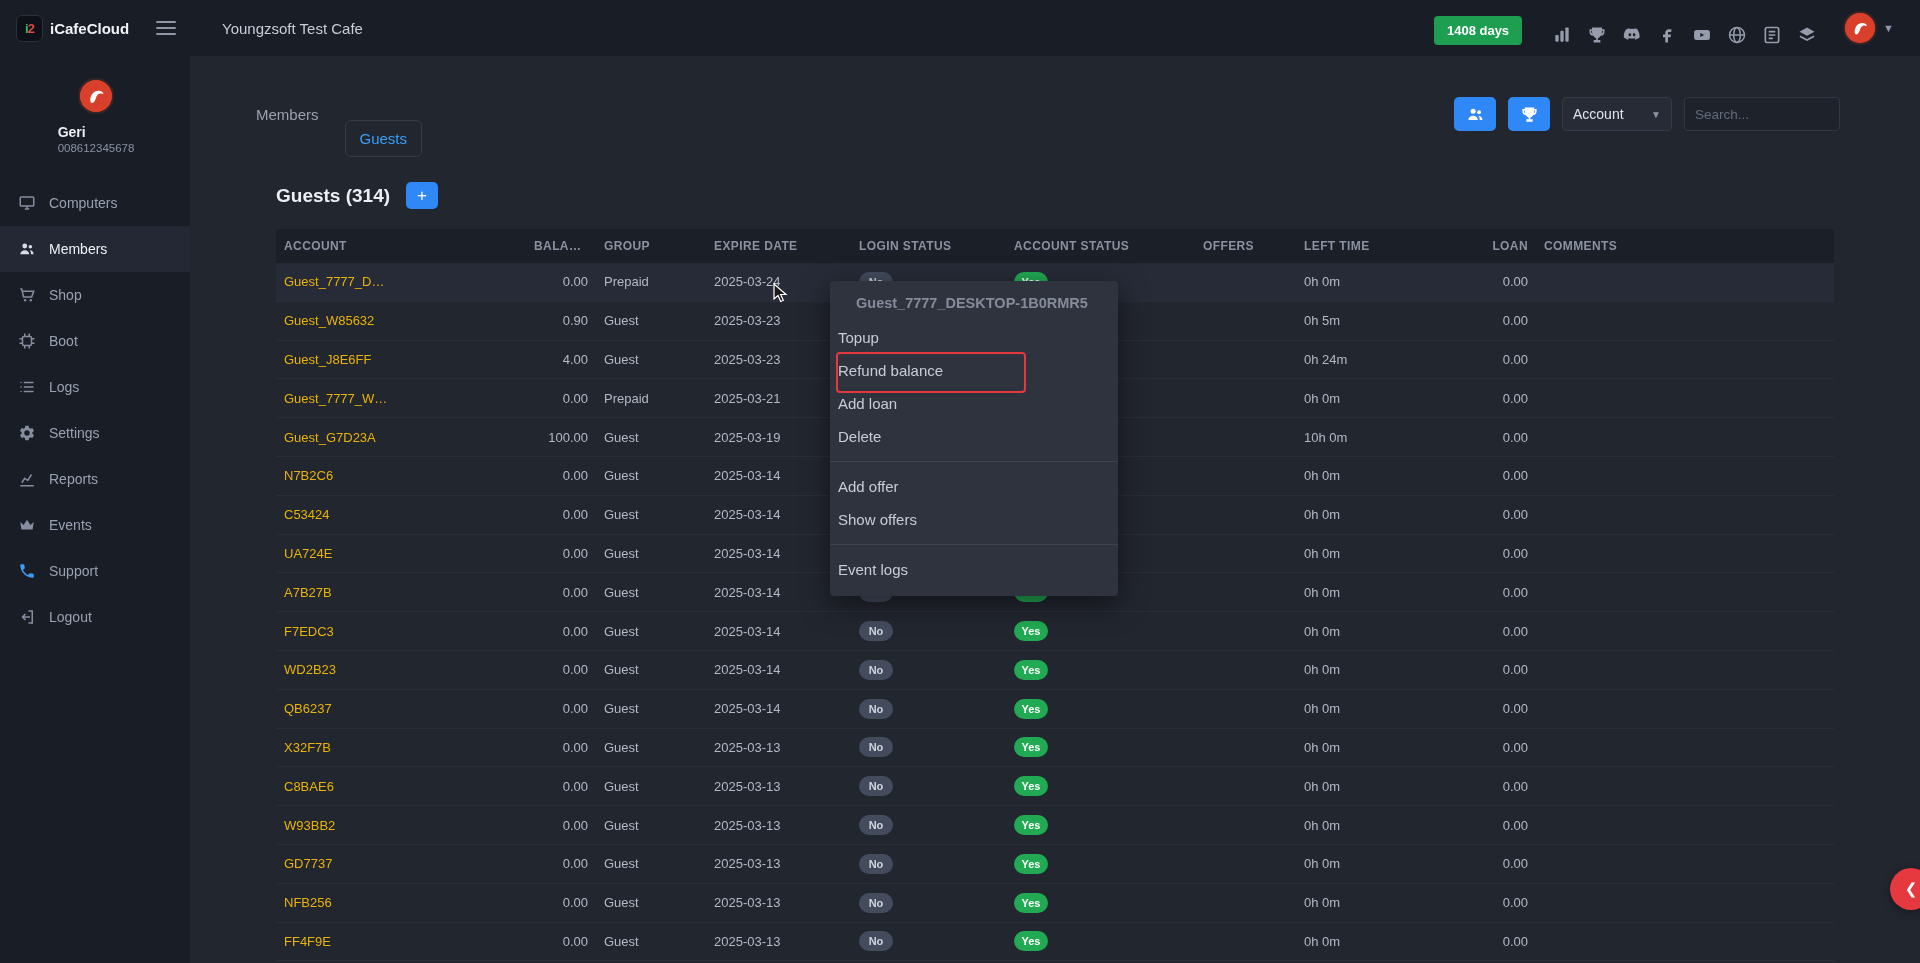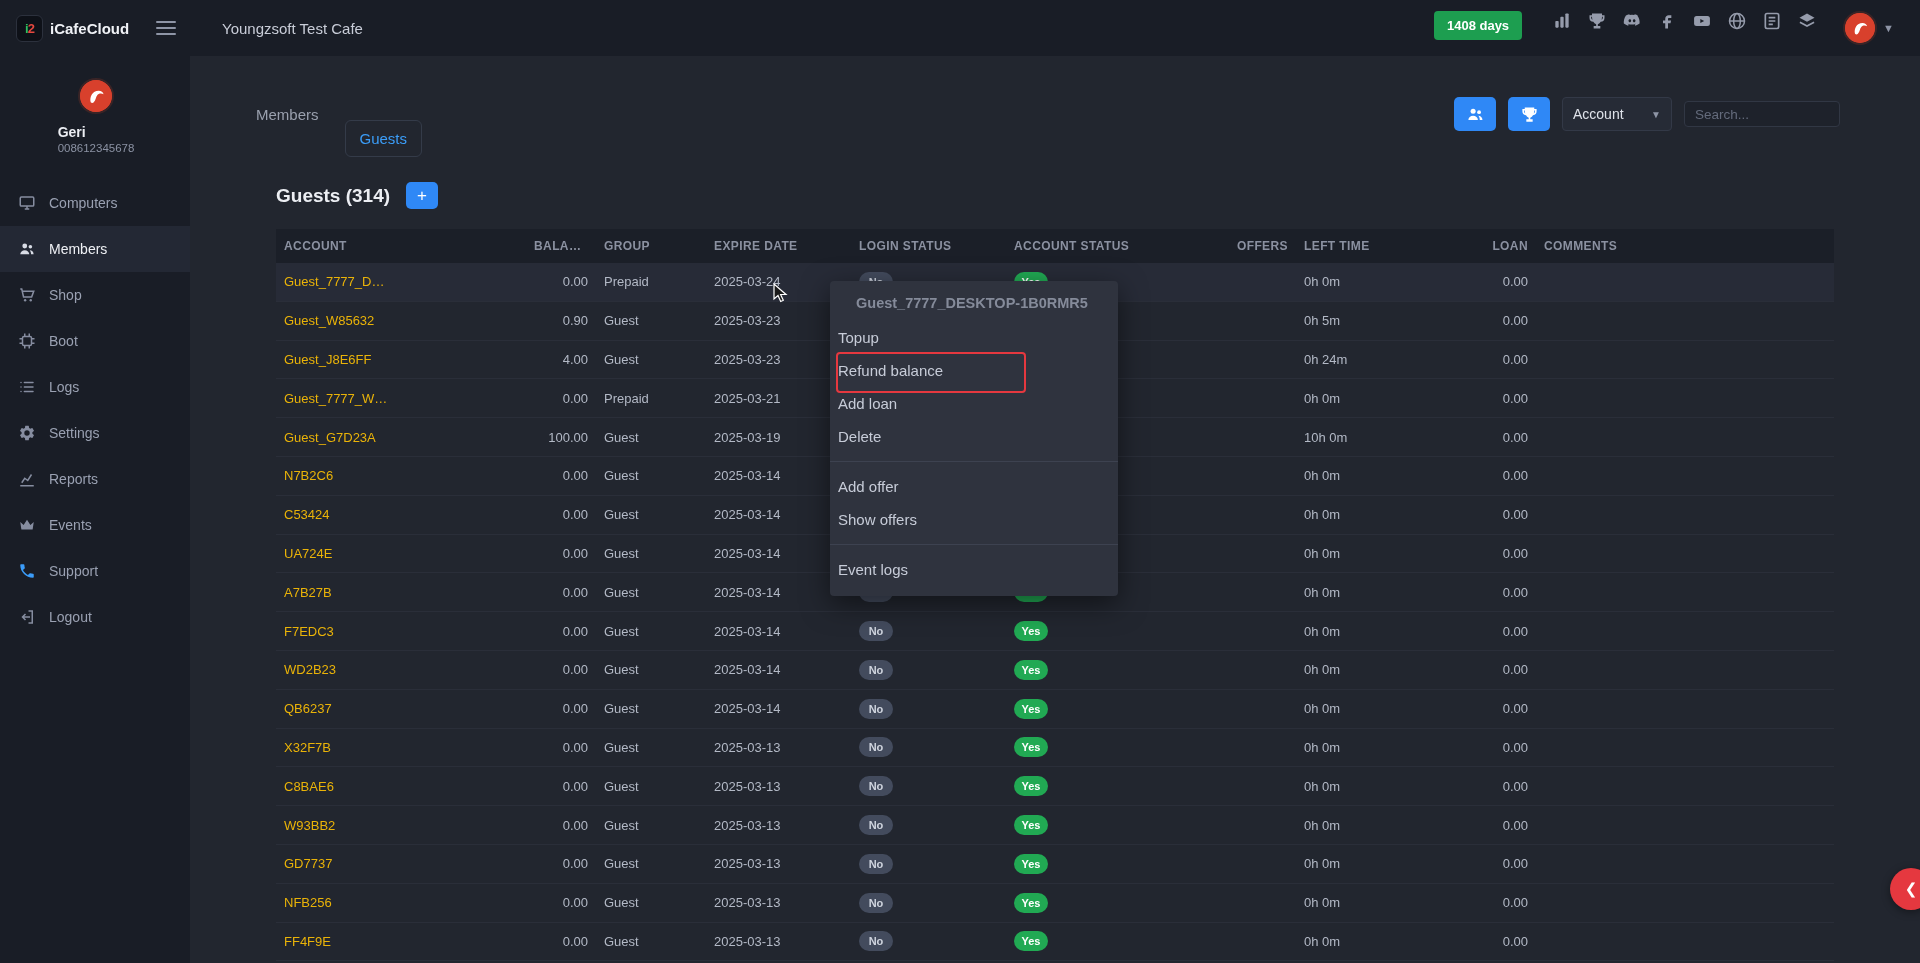--- a/index.html
+++ b/index.html
@@ -22,21 +22,21 @@
   .logo-badge {
     width:27px; height:27px; border-radius:6px; background:#0e1118;
     border:1px solid #2c313d; display:flex; align-items:center; justify-content:center;
     font-size:13px; font-weight:bold; letter-spacing:-1px;
   }
   .logo-badge .g { color:#2fbf5f; } .logo-badge .r { color:#e5483f; }
   .brand-name { color:#f0f2f6; font-weight:bold; font-size:15px; }
   .hamburger { width:20px; display:flex; flex-direction:column; gap:4px; cursor:pointer; }
   .hamburger span { height:2px; background:#8e95a6; border-radius:1px; }
   .cafe-name { color:#c9cdd8; font-size:15px; margin-left:32px; }
-  .topbar-right { margin-left:auto; display:flex; align-items:flex-start; gap:16px; padding-right:26px; }
+  .topbar-right { margin-left:auto; display:flex; align-items:flex-end; gap:16px; padding-right:26px; }
   .days-badge {
     background:#1d9e50; color:#fff; font-size:13px; font-weight:bold;
     border-radius:4px; padding:7px 13px; cursor:pointer;
   }
   .tb-icons { display:flex; align-items:center; gap:15px; margin-left:14px; }
   .tb-icon { width:20px; height:20px; color:#969cac; cursor:pointer; display:flex; }
   .tb-icon svg { width:20px; height:20px; }
   .tb-avatar-wrap { display:flex; align-items:center; gap:6px; margin-left:10px; cursor:pointer; }
   .avatar-circle {
     width:34px; height:34px; border-radius:50%; background:#d8402c; overflow:hidden;
@@ -79,21 +79,21 @@
     display:flex; align-items:center; justify-content:center; cursor:pointer;
   }
   .icon-btn svg { width:19px; height:19px; }
   .select-box {
     height:34px; min-width:110px; background:#262b36; border:1px solid #333947;
     border-radius:4px; color:#dfe3ea; font-size:14px; display:flex; align-items:center;
     justify-content:space-between; padding:0 10px; gap:10px; cursor:pointer;
   }
   .select-box .chev-down { font-size:10px; }
   .search-input {
-    height:26px; width:156px; background:#1e222b; border:1px solid #313744;
+    height:34px; width:156px; background:#1e222b; border:1px solid #313744;
     border-radius:4px; color:#dfe3ea; font-size:13.5px; padding:0 10px; outline:none;
     font-family:"Liberation Sans", sans-serif;
   }
   .search-input::placeholder { color:#646b7c; }
 
   .title-row { display:flex; align-items:center; gap:16px; margin:48px 0 0 86px; }
   .page-title { color:#eceef3; font-size:19px; font-weight:bold; }
   .add-btn {
     width:32px; height:27px; background:#2f88f6; color:#fff; border:none; border-radius:5px;
     font-size:17px; line-height:1; cursor:pointer; display:flex; align-items:center; justify-content:center;
@@ -106,21 +106,21 @@
     display:grid;
     grid-template-columns:250px 70px 110px 145px 155px 155px 135px 165px 75px 1fr;
     align-items:center;
   }
   .thead {
     height:34px; background:#1b1f28; color:#8b91a1; font-size:12px; font-weight:bold;
     letter-spacing:.4px;
   }
   .c { padding:0 8px; white-space:nowrap; overflow:hidden; text-overflow:ellipsis; }
   .c.num { text-align:right; }
-  .c.center { text-align:right; }
+  .c.center { text-align:center; }
   .trow {
     height:38.8px; border-bottom:1px solid #2a2e39; color:#b3b9c6; font-size:13px;
     cursor:pointer;
   }
   .trow.hover { background:#272b37; }
   .trow .acct { color:#eab308; }
   .badge {
     display:inline-block; min-width:34px; text-align:center; padding:4px 7px;
     border-radius:10px; font-size:11px; font-weight:bold; color:#fff;
   }

